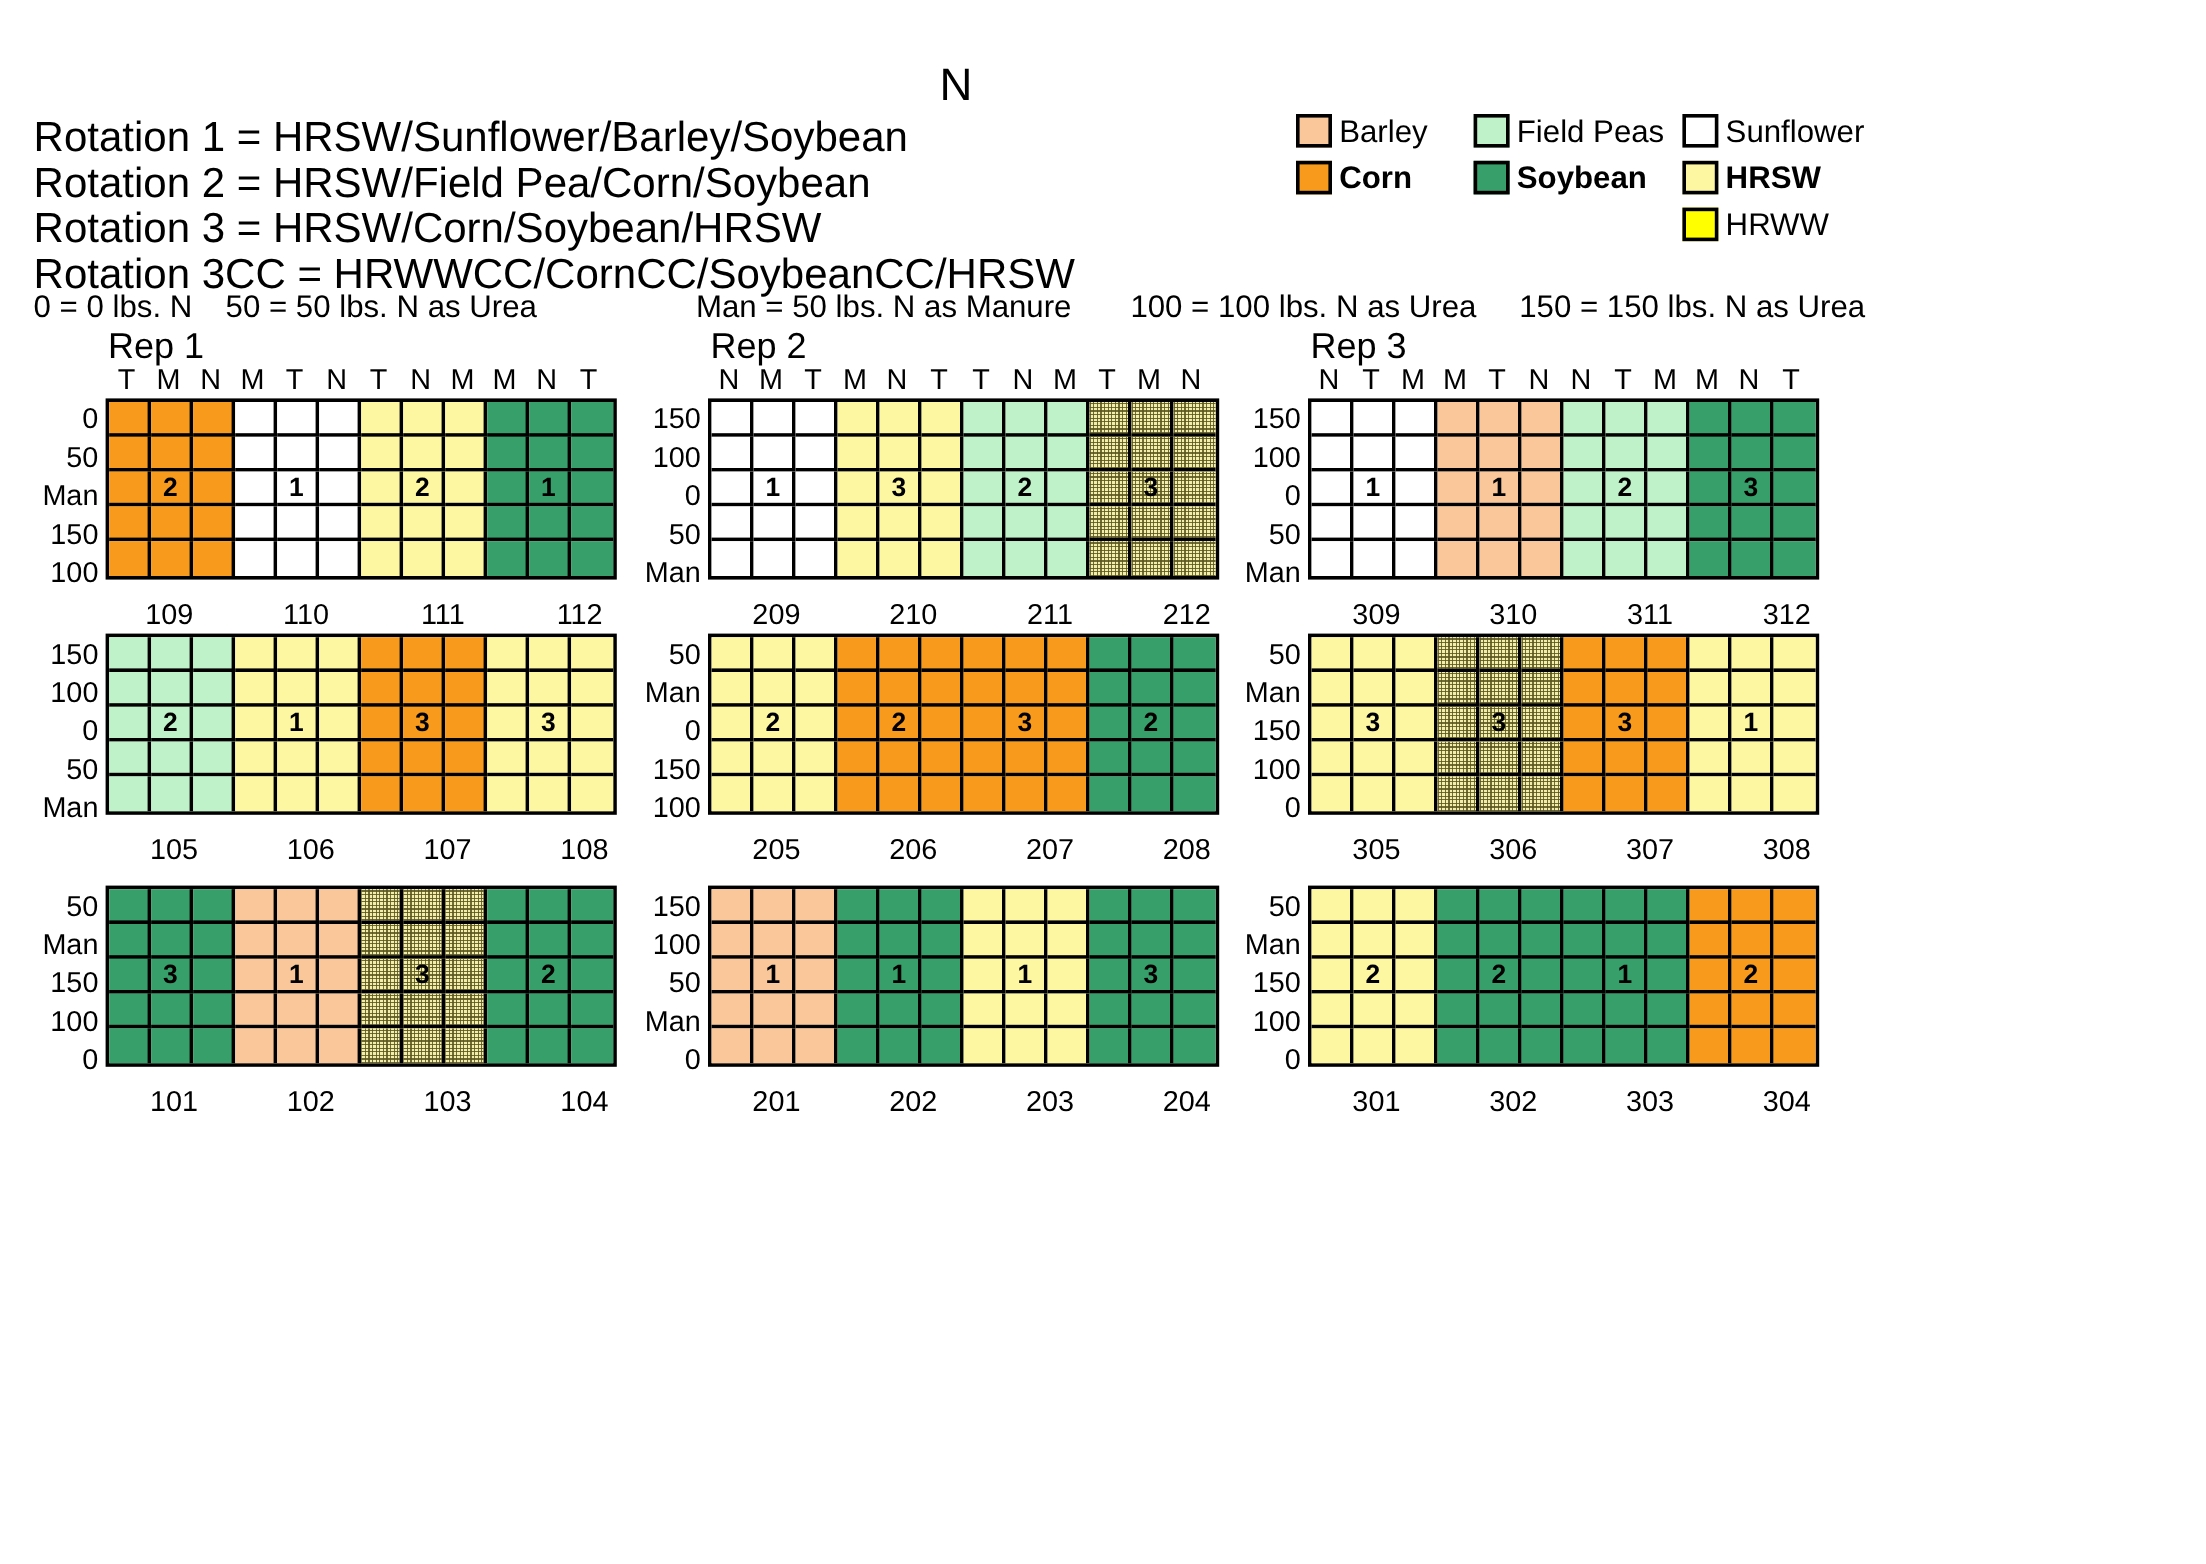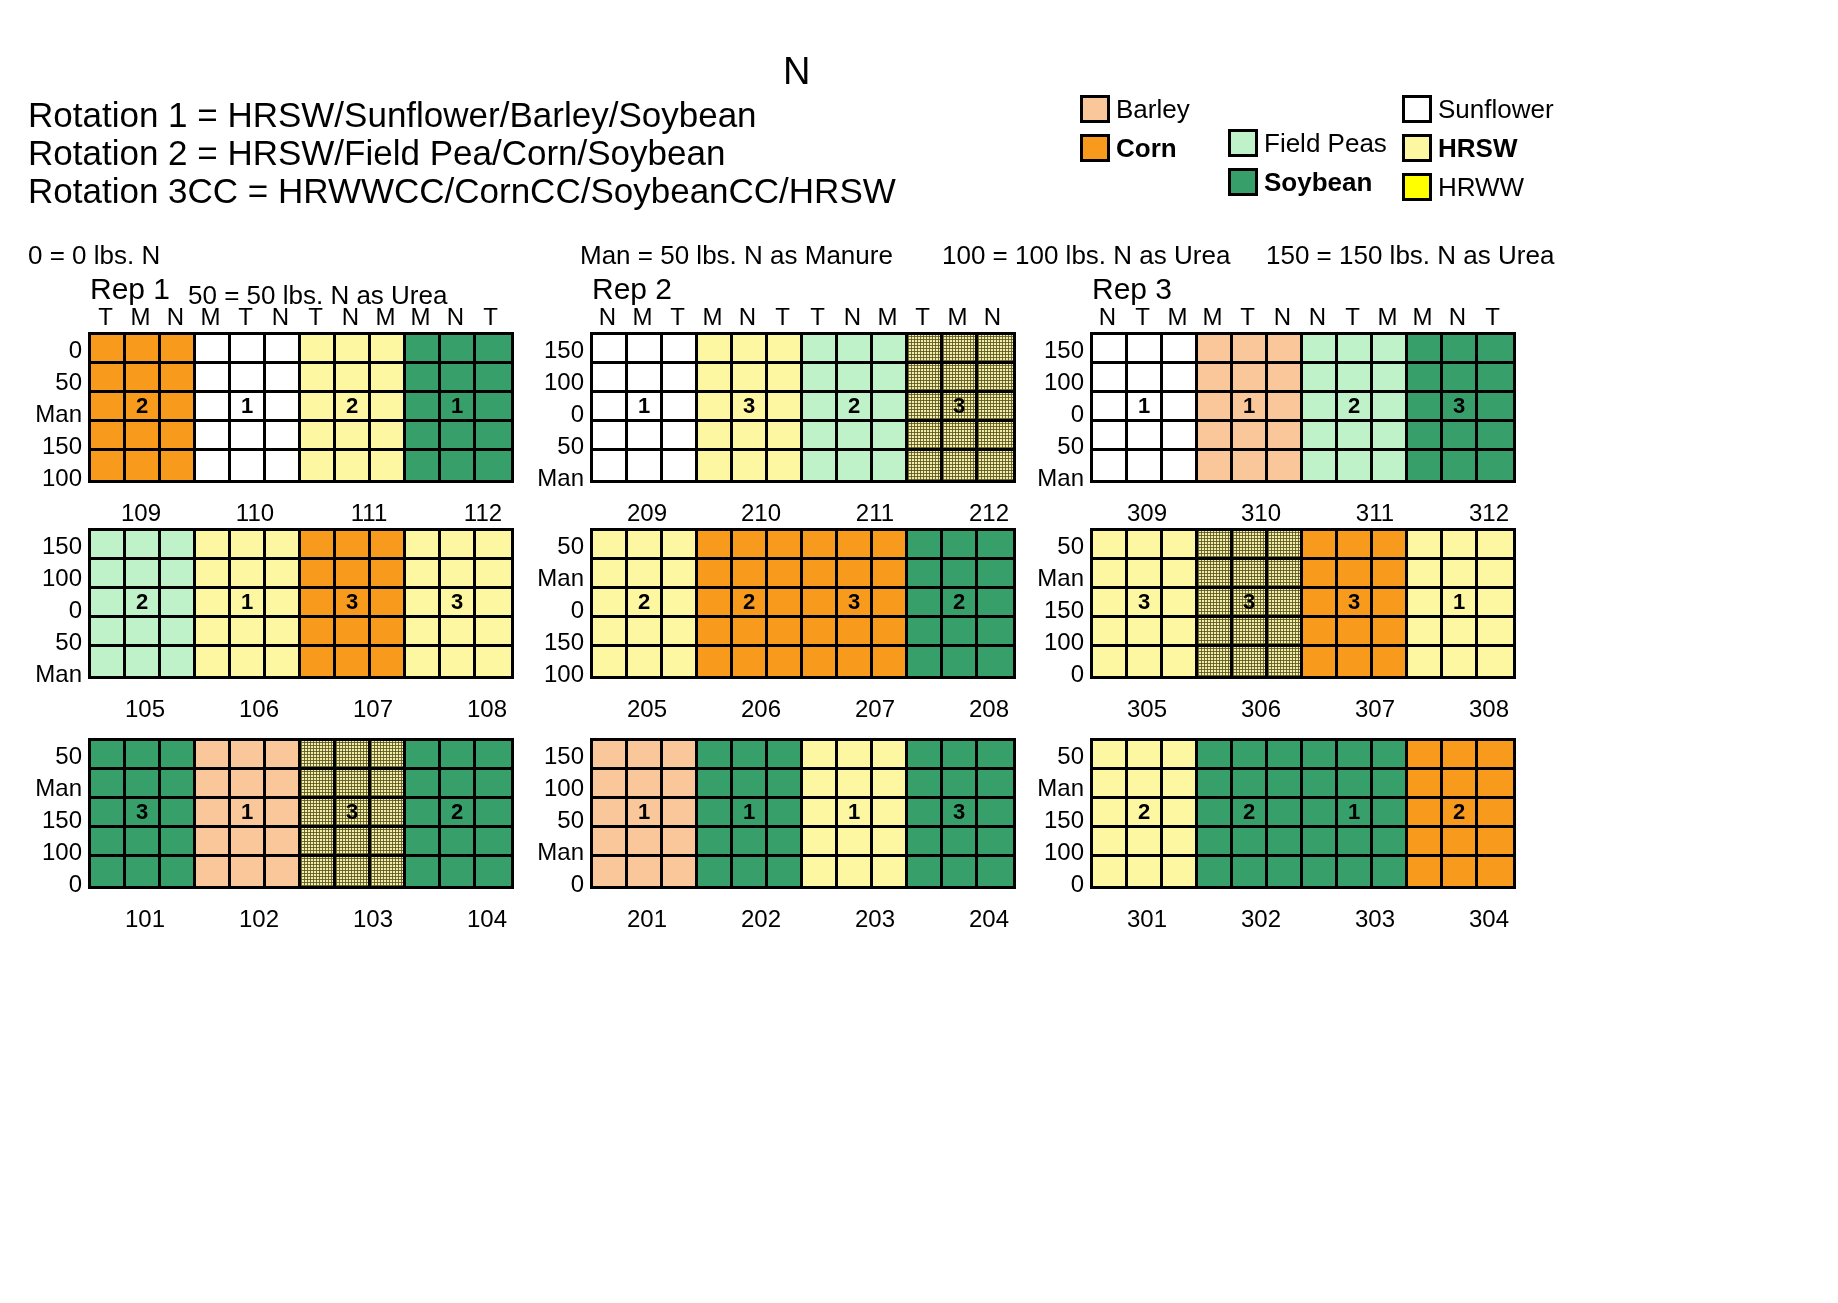--- a/index.html
+++ b/index.html
@@ -77,21 +77,21 @@
     width: 1790px;
     height: 34px;
   }
   .nrate-item {
     position: absolute;
     font-size: 26px;
     line-height: 30px;
     white-space: nowrap;
   }
   .nr0   { left: 0px; }
-  .nr50  { left: 160px; margin-top: 40px; }
+  .nr50  { left: 160px; }
   .nrman { left: 552px; }
   .nr100 { left: 914px; }
   .nr150 { left: 1238px; }
 
   
   .crop-legend {
     position: absolute;
     left: 1080px;
     top: 95px;
     width: 750px;
@@ -109,21 +109,21 @@
     box-sizing: border-box;
     flex: 0 0 auto;
   }
   .cl-label {
     font-size: 26px;
     line-height: 28px;
     margin-left: 6px;
   }
   
   .cl-c0 { left: 0px; }
-  .cl-c1 { left: 148px; margin-top: 34px; }
+  .cl-c1 { left: 148px; }
   .cl-c2 { left: 322px; }
   .cl-r0 { top: 0px; }
   .cl-r1 { top: 39px; font-weight: bold; }
   .cl-r2 { top: 78px; }
 
   
   .block {
     position: absolute;
   }
   .rep-title {
@@ -212,20 +212,21 @@
 </style>
 </head>
 <body>
 
 <div id="page">
 
 
   <div class="rot-list">
     <div class="rot-line">Rotation 1 = HRSW/Sunflower/Barley/Soybean</div>
     <div class="rot-line">Rotation 2 = HRSW/Field Pea/Corn/Soybean</div>
+    <div class="rot-line">Rotation 3 = HRSW/Corn/Soybean/HRSW</div>
     <div class="rot-line">Rotation 3CC = HRWWCC/CornCC/SoybeanCC/HRSW</div>
   </div>
 
   <div class="compass-n">N</div>
 
 
   <div class="nrate-row">
     <div class="nrate-item nr0">0 = 0 lbs. N</div>
     <div class="nrate-item nr50">50 = 50 lbs. N as Urea</div>
     <div class="nrate-item nrman">Man = 50 lbs. N as Manure</div>

